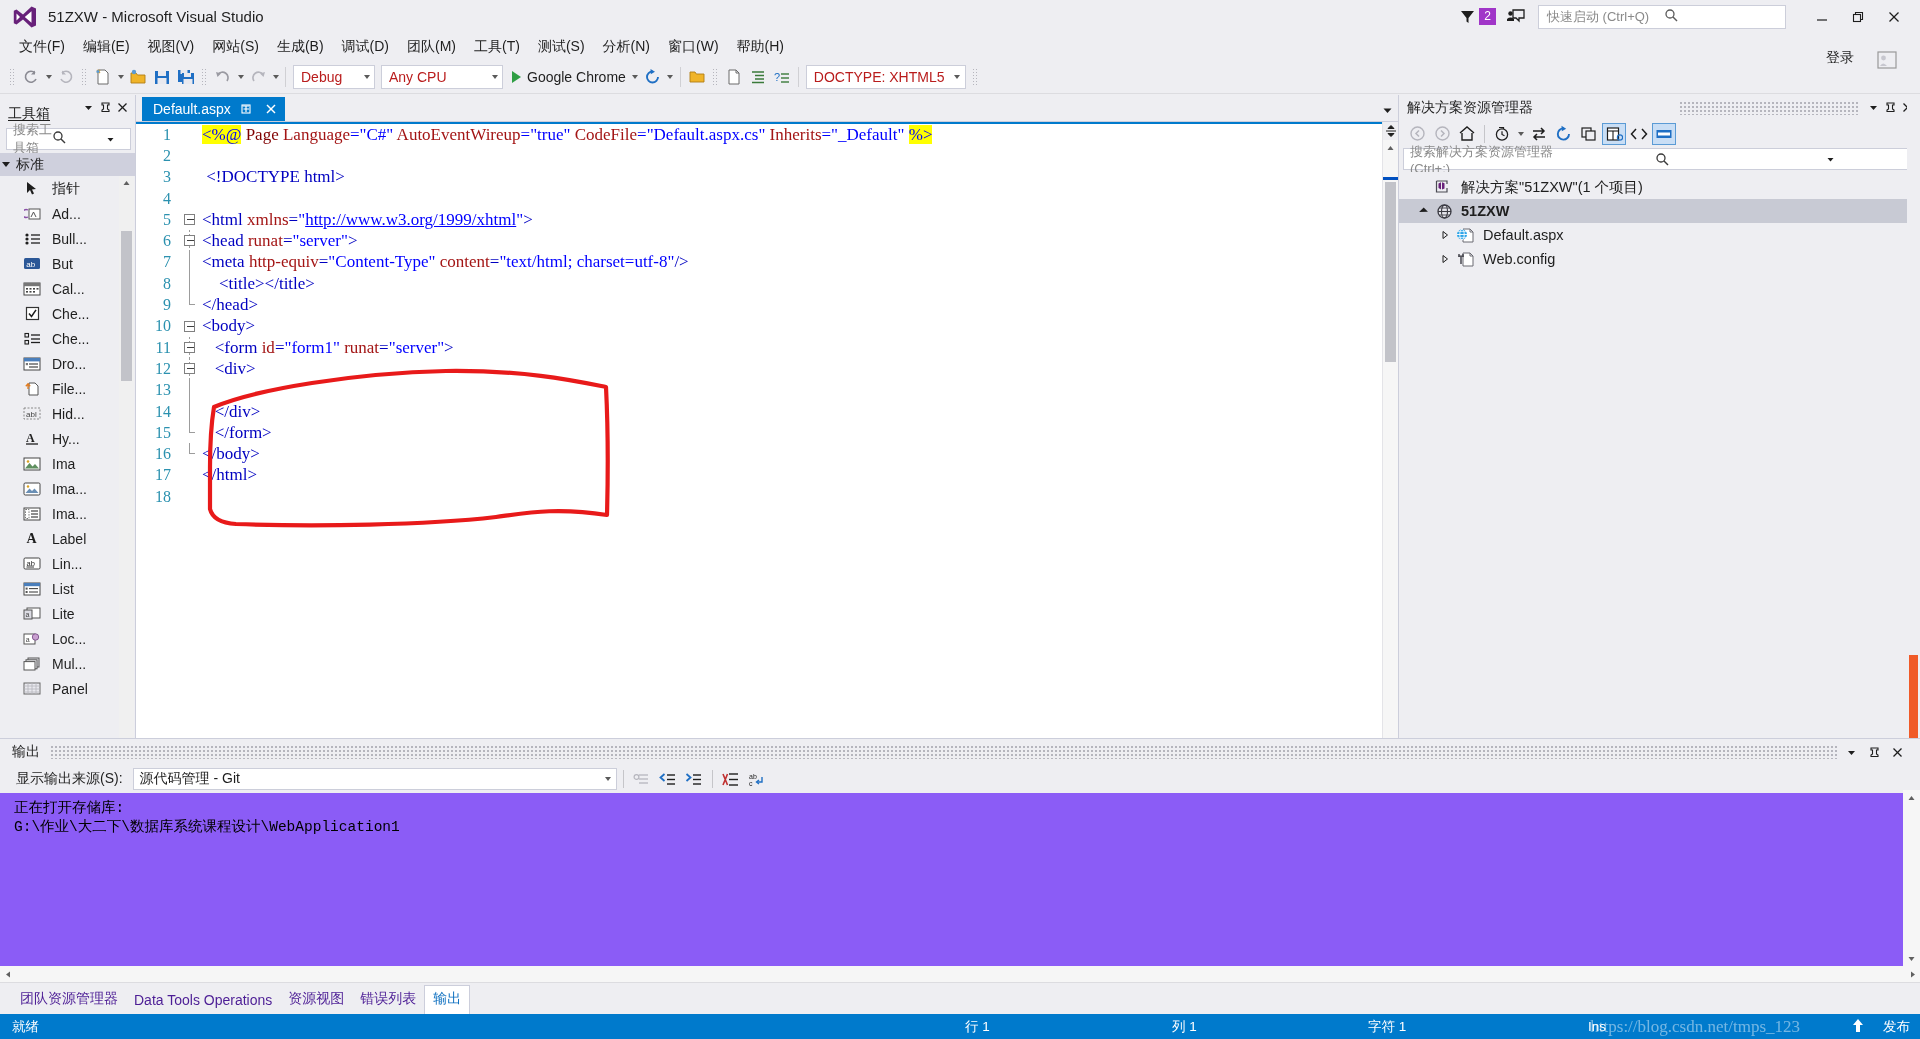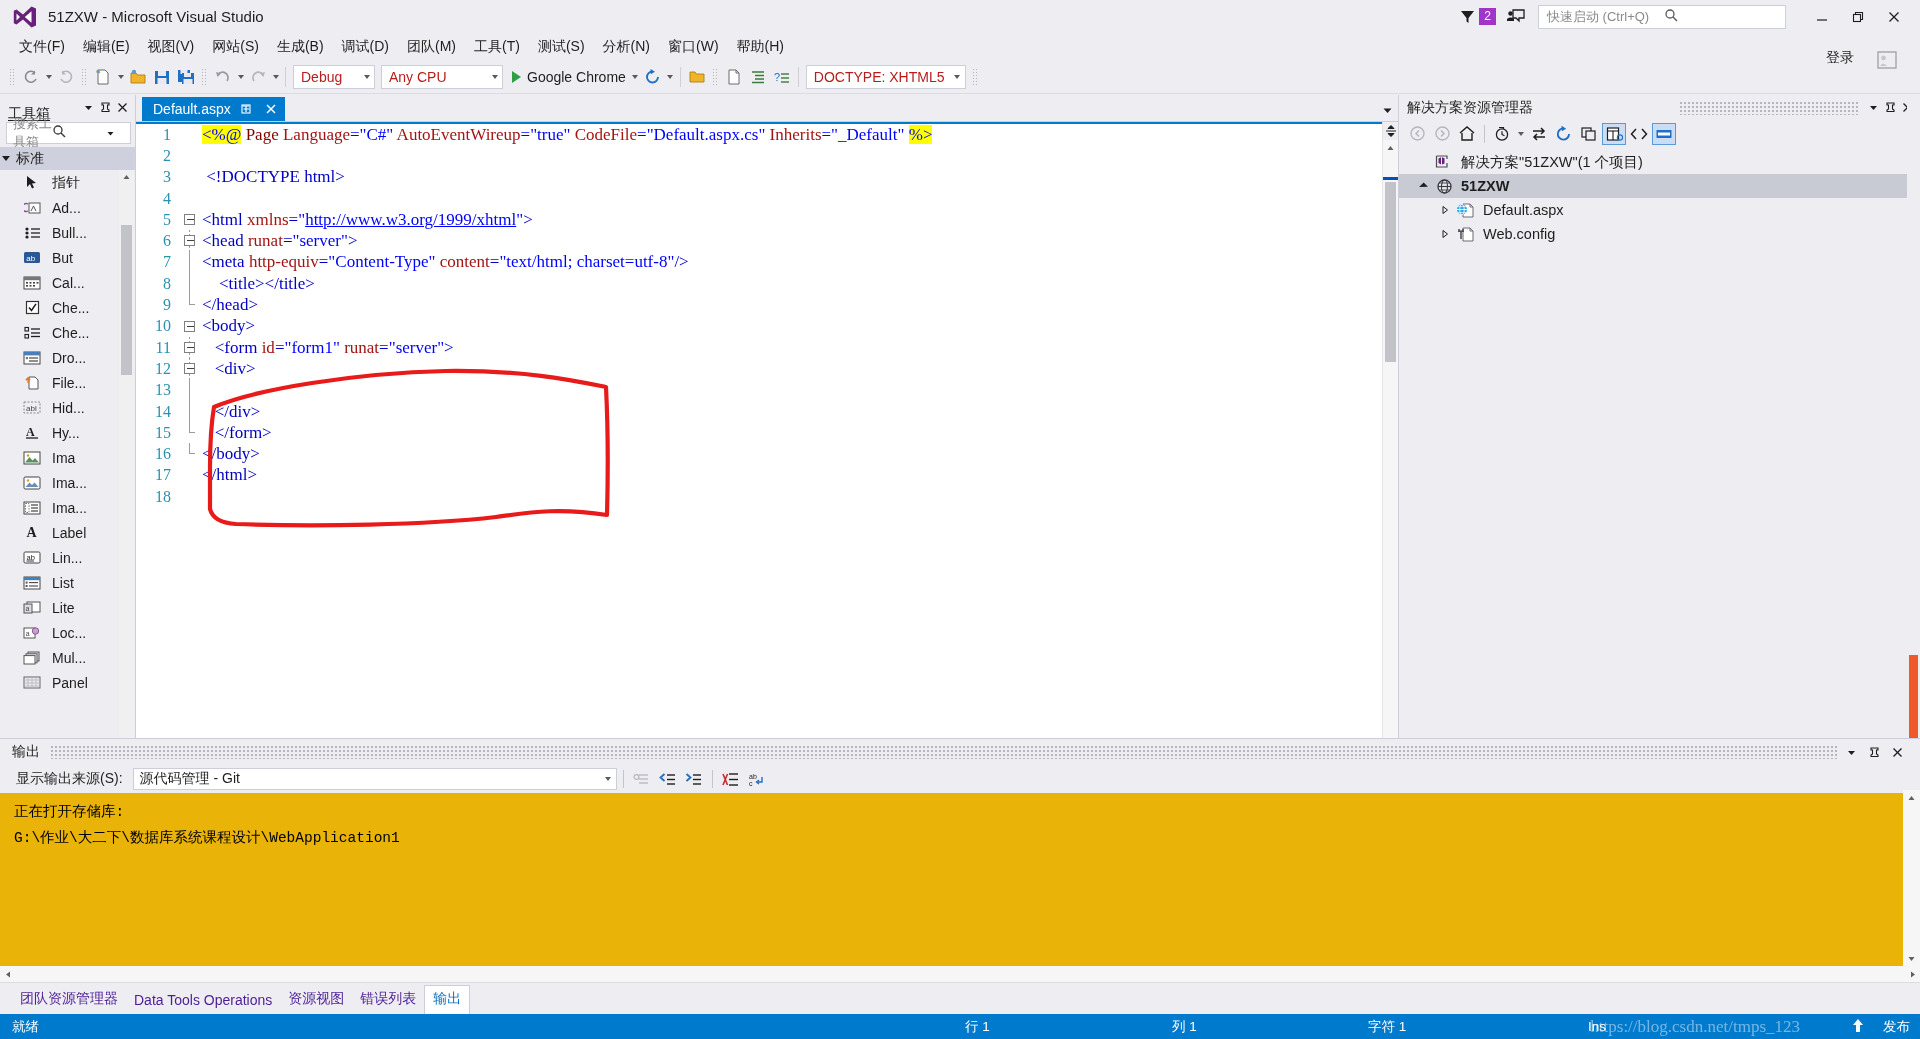--- a/index.html
+++ b/index.html
@@ -82,21 +82,21 @@
   }
 
   
   .toolbox { width: 136px; background: #eeeef2; display: flex; flex-direction: column;
              border-right: 1px solid #cccedb; }
   .panel-head { height: 25px; display:flex; align-items:center; padding: 0 4px 0 8px; }
   .panel-title { font-size: 14px; color: #1e1e1e; flex: 1; white-space: nowrap; }
   .panel-title.underl { text-decoration: underline; text-underline-offset: 2px; margin-top: 12px; }
   .panel-btn { width: 17px; height: 17px; display:flex; align-items:center; justify-content:center; }
   .tbx-search {
-    height: 22px; margin: 2px 4px 3px 6px; border: 1px solid #ccceda; background: #fff;
+    height: 22px; margin: 8px 4px 3px 6px; border: 1px solid #ccceda; background: #fff;
     display: flex; align-items: center; padding-left: 6px;
   }
   .tbx-search span { font-size: 13px; color: #8a8a8a; flex: 1; }
   .tbx-section {
     height: 23px; background: #cfd0dd; display:flex; align-items:center; padding-left: 2px;
     font-size: 14px; color: #1e1e1e;
   }
   .tri-down { width:0;height:0;border-top:5px solid #1e1e1e;border-left:4px solid transparent;border-right:4px solid transparent; margin-right:6px; }
   .tbx-list { flex: 1; overflow: hidden; position: relative; }
   .tbx-item { height: 25px; display:flex; align-items:center; padding-left: 22px; }
@@ -181,23 +181,23 @@
   .out-head { height: 26px; display:flex; align-items:center; padding-left:12px; }
   .out-title { font-size:14px; color:#1e1e1e; margin-right: 10px; white-space:nowrap;}
   .out-dots { flex:1; height:14px; background-image: radial-gradient(#b5b5bd 0.9px, transparent 1px);
               background-size: 4px 4px; margin-right:6px;}
   .out-toolbar { height: 28px; display:flex; align-items:center; padding-left: 16px; gap: 2px;}
   .out-lbl { font-size:14px; color:#1e1e1e; margin-right:8px; white-space:nowrap;}
   .out-combo { width: 484px; height: 22px; background:#fff; border:1px solid #ccceda;
                display:flex; align-items:center; padding-left:6px; font-size:14px; color:#1e1e1e;}
   .out-combo .carrow{margin-left:auto;width:16px;display:flex;align-items:center;justify-content:center;}
   .out-combo .carrow:after{content:"";border-left:3.5px solid transparent;border-right:3.5px solid transparent;border-top:4px solid #5a5a5a;}
-  .out-body { flex:1; background:#eab308; position:relative; overflow:hidden;
+  .out-body { flex:1; background:#8b5cf6; position:relative; overflow:hidden;
               font-family:"Liberation Mono", monospace; font-size:14.5px; color:#000;
-              padding: 6px 0 0 14px; line-height: 26px; white-space: pre;}
+              padding: 6px 0 0 14px; line-height: 19px; white-space: pre;}
   .out-hsc { height:16px; background:#f6f6f6; display:flex; align-items:center;}
   .out-hsc .a{width:16px;height:16px;display:flex;align-items:center;justify-content:center;}
 
   
   .bottomtabs { position:absolute; left:0; right:0; bottom: 25px; height:32px;
                 background:#eeeef2; display:flex; align-items:flex-end; padding-left:12px;
                 border-top: 1px solid #dcdce0;}
   .btab { font-size:14px; color:#4c1d95; padding: 4px 8px 6px 8px; white-space:nowrap;}
   .btab.active { background:#fff; color:#0e70c0; border-left:1px solid #cccedb;
                  border-right:1px solid #cccedb; border-top:1px solid #cccedb; }
@@ -1015,20 +1015,34 @@
           </svg>
         </span>
       <span class="se-btn sel">
           <svg width="18" height="16" viewBox="0 0 18 16">
             <rect x="1.5" y="4" width="15" height="8" fill="#1f6fc4"></rect>
             <rect x="3" y="6.5" width="12" height="3" fill="#fff"></rect>
           </svg>
         </span>
     </div>
 
+    <div class="se-search">
+      <span>搜索解决方案资源管理器(Ctrl+;)</span>
+      <span style="width:22px;display:flex;align-items:center;justify-content:center;">
+        <svg width="15" height="15" viewBox="0 0 15 15">
+            <circle cx="6" cy="6" r="4" fill="none" stroke="#3a3a3a" stroke-width="1.3"></circle>
+            <line x1="9" y1="9" x2="13" y2="13" stroke="#3a3a3a" stroke-width="1.5"></line>
+          </svg>
+      </span>
+      <span style="width:16px;display:flex;align-items:center;justify-content:center;">
+        <svg width="9" height="9" viewBox="0 0 9 9">
+            <path d="M1.5 3 L7.5 3 L4.5 6.5 Z" fill="#1e1e1e"></path>
+          </svg>
+      </span>
+    </div>
 
     <div class="se-tree">
       <div class="se-row" style="padding-left:14px;">
         <span class="se-exp"></span>
         <span class="se-ico">
           <svg width="19" height="16" viewBox="0 0 19 16">
               <path d="M1.5 2 L12 2 L12 5 M1.5 2 L1.5 13 L12 13 L12 9" fill="none" stroke="#4a4a52" stroke-width="1.2"></path>
               <path d="M3.5 4.5 L6 3.2 L6 10.5 L3.5 9 Z" fill="#68217a"></path>
               <path d="M7 3.2 L9.5 4.2 L9.5 9.5 L7 10.5 Z" fill="#68217a"></path>
             </svg>

